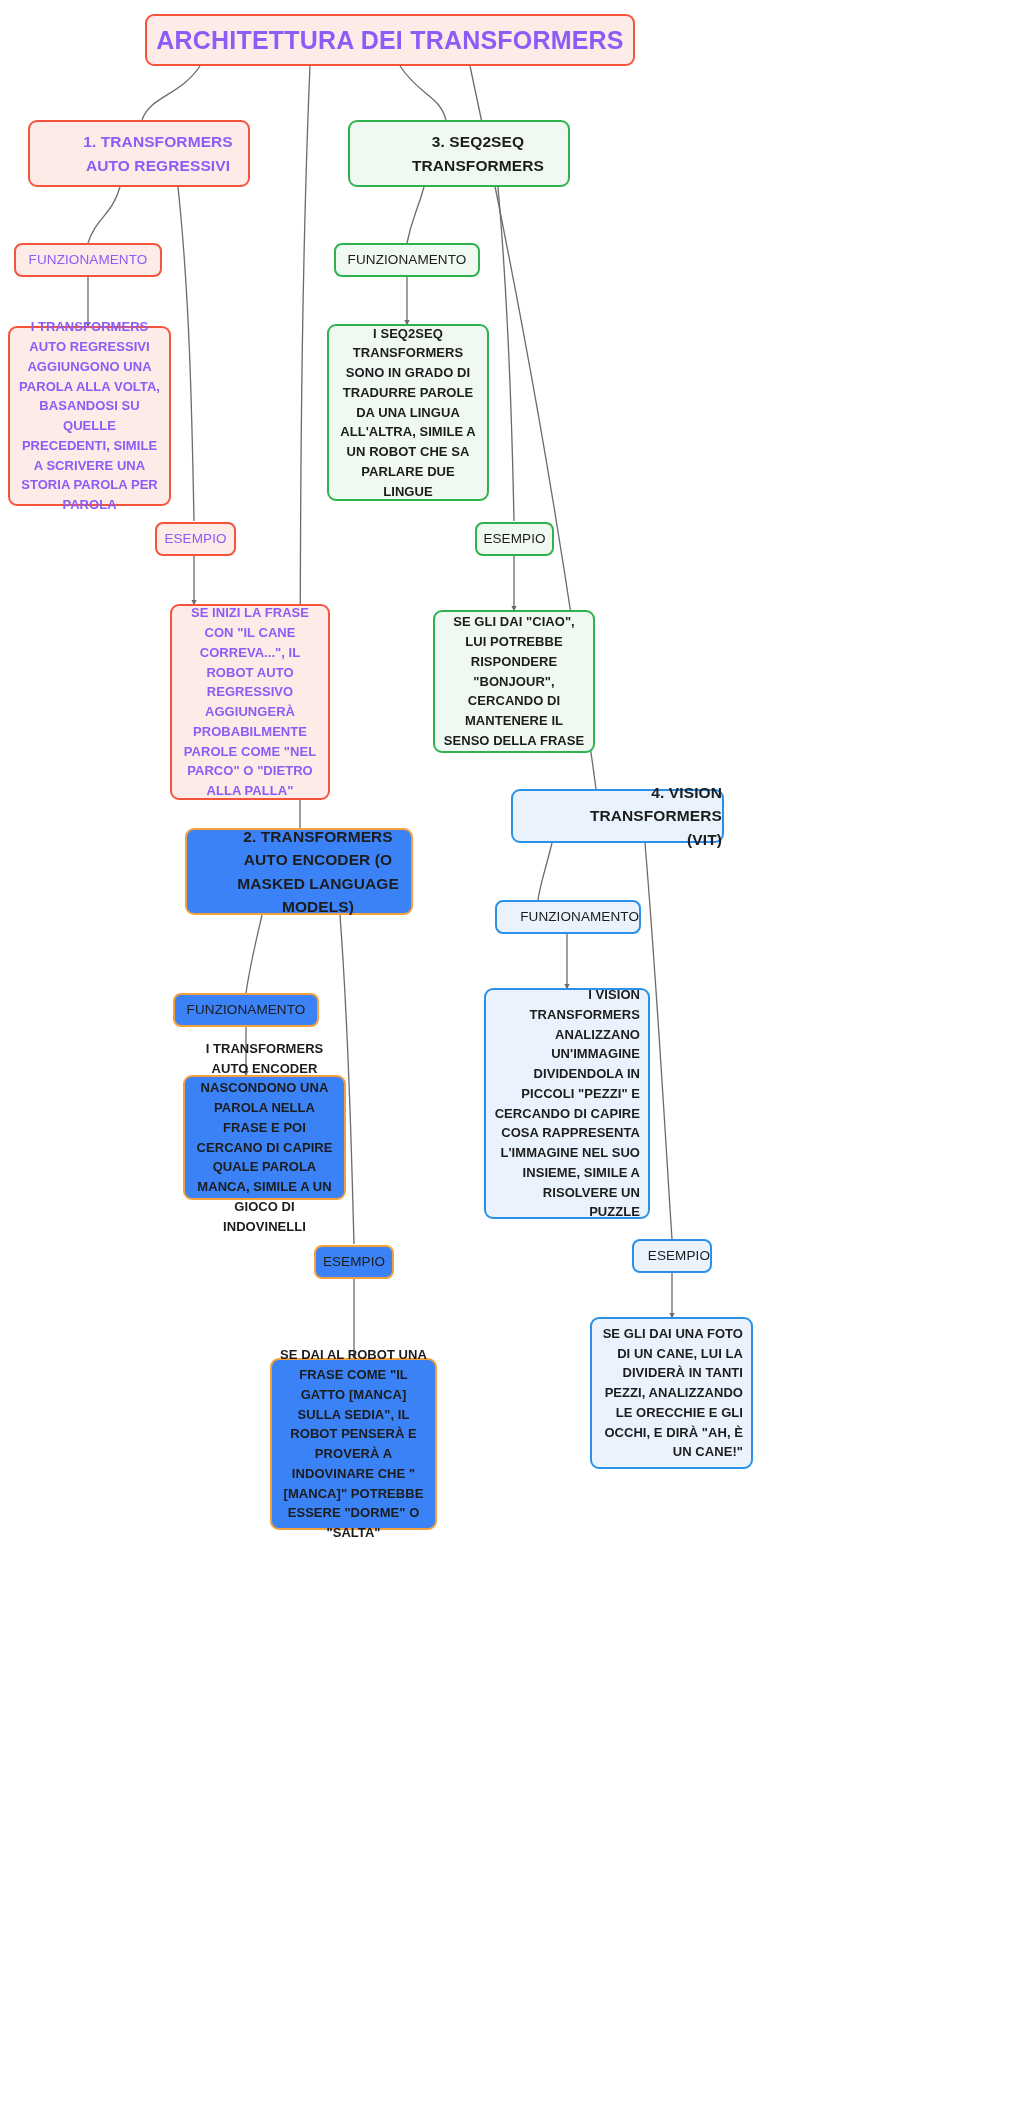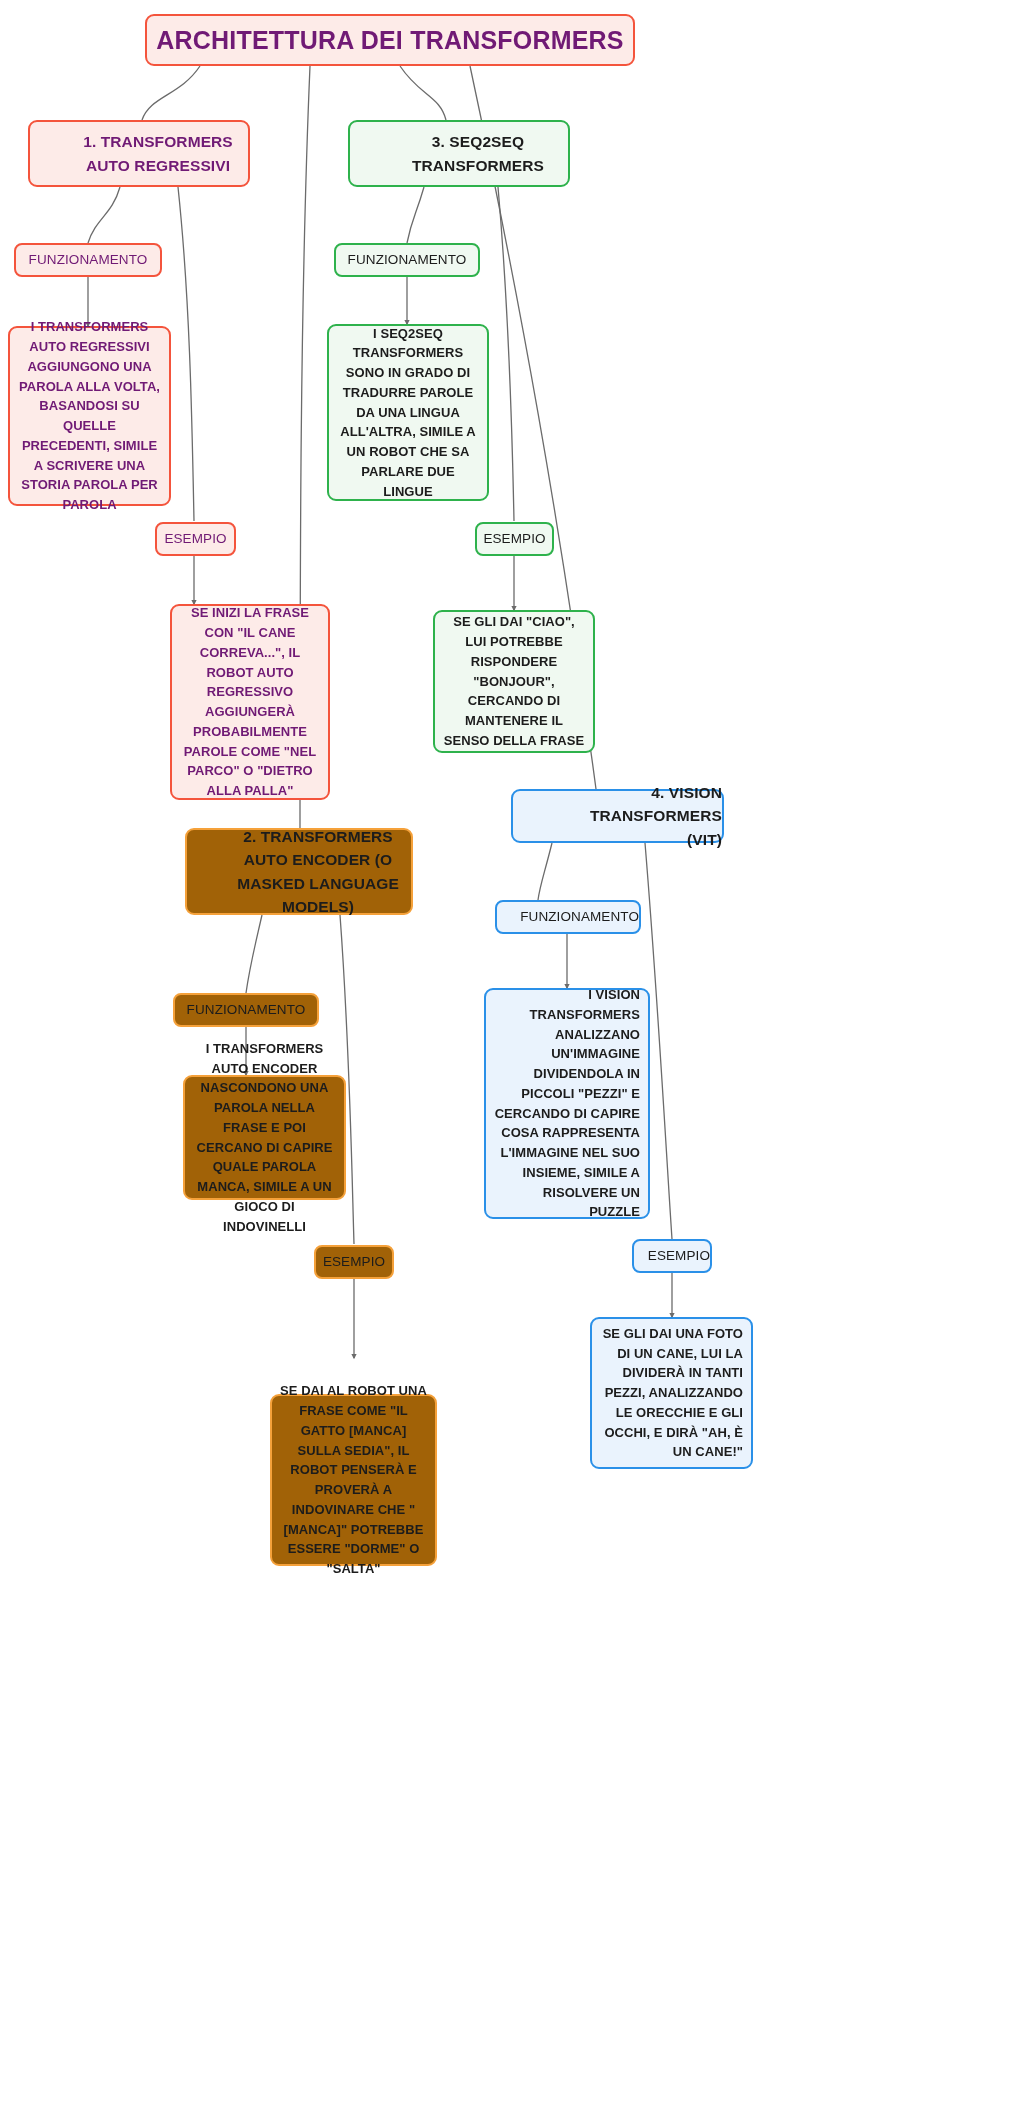--- a/index.html
+++ b/index.html
@@ -72,23 +72,23 @@
   
   .n-body {
     border-width: 2.2px;
     border-radius: 9px;
     font-weight: bold;
     padding: 24px 8px;
   }
   .n-body .txt { font-size: 13px; line-height: 1.52; letter-spacing: 0.05px; }
 
   
-  .t-red    { border-color: #f4543c; background: #fdebe8; color: #701a75; }
+  .t-red    { border-color: #f4543c; background: #fdebe8; color: #8b5cf6; }
   .t-green  { border-color: #2eb24c; background: #f0f9f1; color: #1c1c1c; }
-  .t-orange { border-color: #f5a13a; background: #a16207; color: #1c1c1c; }
+  .t-orange { border-color: #f5a13a; background: #3b82f6; color: #1c1c1c; }
   .t-blue   { border-color: #2a90e8; background: #eaf3fd; color: #1c1c1c; text-align: right; }
 </style>
 </head>
 <body>
 
 <div id="canvas">
 
   <svg id="edges" viewBox="0 0 1024 2106" xmlns="http://www.w3.org/2000/svg">
     <defs>
       <marker id="arrow" markerWidth="6" markerHeight="6" refX="3" refY="3" orient="auto" markerUnits="strokeWidth">
@@ -212,17 +212,17 @@
   </div>
 
   <div class="node n-body t-orange" style="left:183px; top:1075px; width:163px; height:125px;">
     <span class="txt">I TRANSFORMERS AUTO ENCODER NASCONDONO UNA PAROLA NELLA FRASE E POI CERCANO DI CAPIRE QUALE PAROLA MANCA, SIMILE A UN GIOCO DI INDOVINELLI</span>
   </div>
 
   <div class="node n-pill t-orange" style="left:314px; top:1245px; width:80px; height:34px;">
     <span class="txt">ESEMPIO</span>
   </div>
 
-  <div class="node n-body t-orange" style="left:270px; top:1358px; width:167px; height:172px;margin-top:36px;">
+  <div class="node n-body t-orange" style="left:270px; top:1358px; width:167px; height:172px;">
     <span class="txt">SE DAI AL ROBOT UNA FRASE COME "IL GATTO [MANCA] SULLA SEDIA", IL ROBOT PENSERÀ E PROVERÀ A INDOVINARE CHE "[MANCA]" POTREBBE ESSERE "DORME" O "SALTA"</span>
   </div>
 
 </div>
 
 </body></html>

